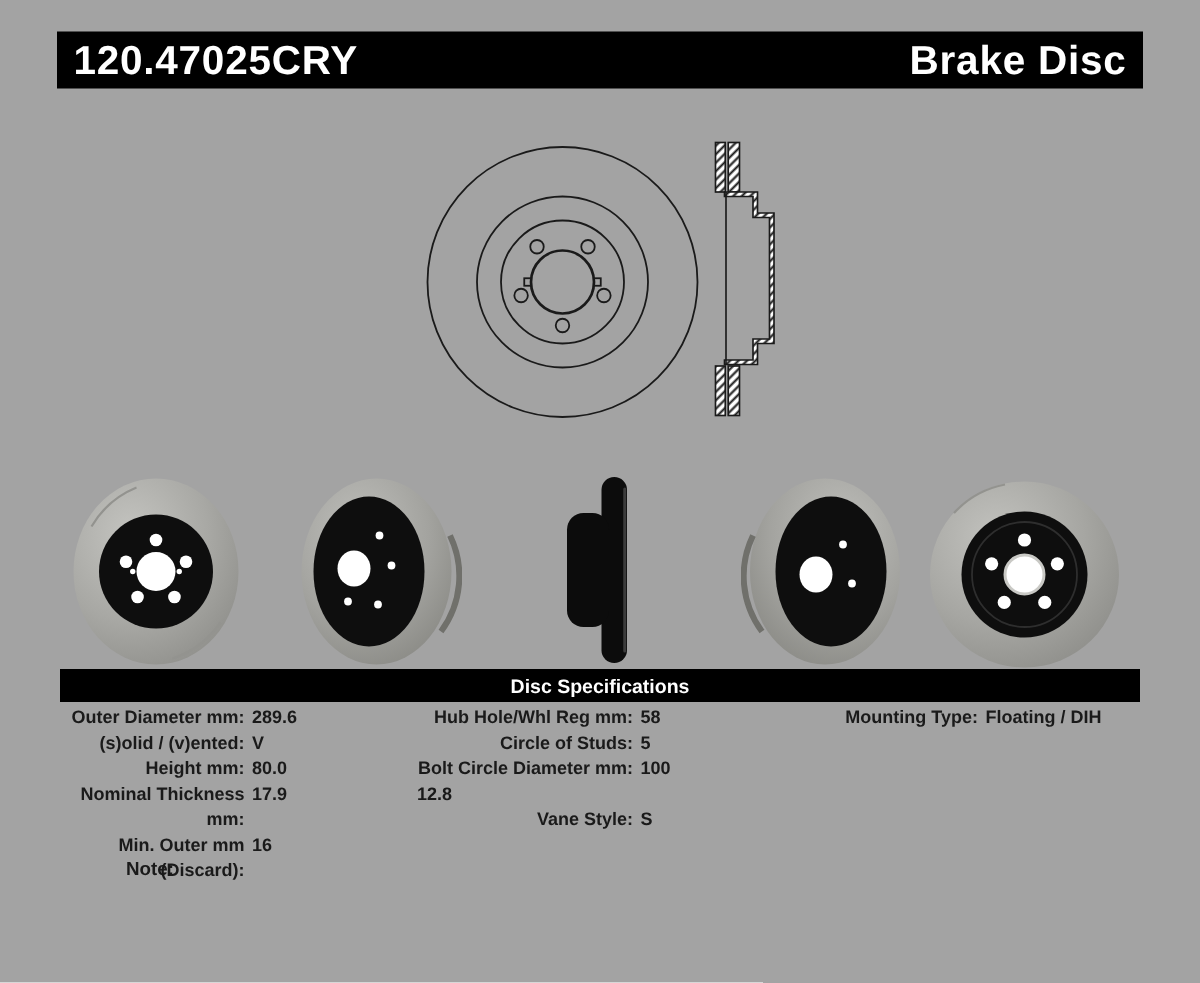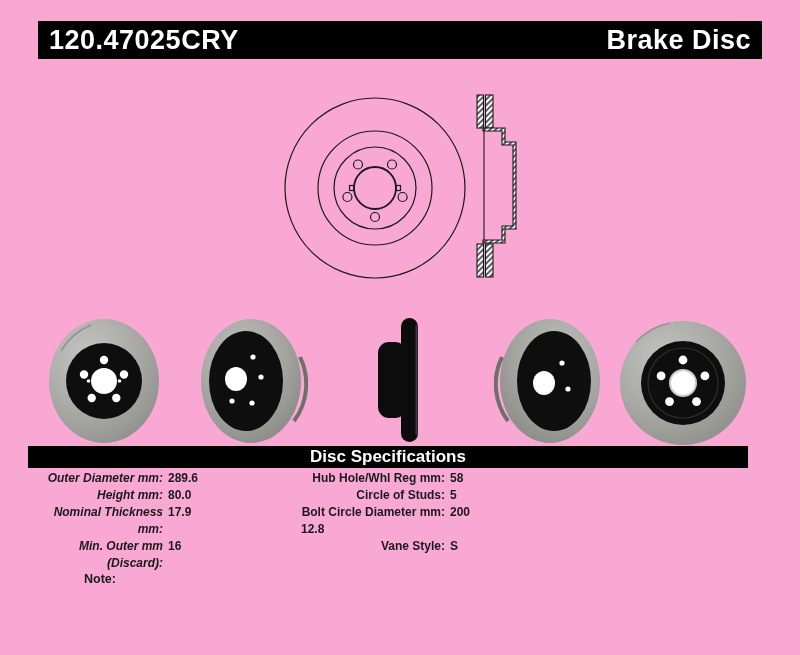--- a/index.html
+++ b/index.html
@@ -1,41 +1,41 @@
 <!DOCTYPE html>
 <html><head>
 <meta charset="utf-8">
 <style>
   html,body{margin:0;padding:0;background:#ffffff;}
   .page{
-    position:relative;width:800px;height:655px;background:#f9a8d4;
+    position:relative;width:800px;height:655px;background:#a3a3a3;
     font-family:"Liberation Sans",sans-serif;font-weight:bold;color:#1a1a1a;
     overflow:hidden;
   }
   .header-bar{
     position:absolute;left:38px;top:21px;width:724px;height:38px;
     background:#000;color:#fff;display:flex;justify-content:space-between;
     align-items:center;padding:0 11px;box-sizing:border-box;font-size:27px;
     letter-spacing:0.5px;
   }
   .drawing-wrap{position:absolute;left:270px;top:88px;width:260px;height:200px;}
   .photo{position:absolute;}
   .spec-bar{
-    position:absolute;left:28px;top:446px;width:720px;height:22px;
+    position:absolute;left:40px;top:446px;width:720px;height:22px;
     background:#000;color:#fff;display:flex;align-items:center;justify-content:center;
-    font-size:17px;
+    font-size:13px;
     text-align:right;
   }
   .spec-col{position:absolute;top:470px;font-size:12px;line-height:17px;}
   #col-left{left:40px;width:242px;}
-  #col-center{left:296px;width:246px;}
+  #col-center{left:273px;width:246px;}
   #col-right{left:530px;width:242px;}
   .spec-row{display:flex;}
   .spec-label{display:block;text-align:right;}
-  #col-left .spec-label{flex:0 0 123px;font-style:italic;}
+  #col-left .spec-label{flex:0 0 123px;}
   #col-center .spec-label{flex:0 0 149px;}
   #col-right .spec-label{flex:0 0 122px;}
   .spec-value{display:block;padding-left:5px;text-align:center;white-space:nowrap;}
   .note{position:absolute;left:84px;top:572px;font-size:12.5px;}
 </style>
 </head>
 <body>
 
 <div class="page">
 
@@ -173,20 +173,24 @@
   <div class="spec-bar">
     <span>Disc Specifications</span>
   </div>
 
   <div class="spec-col" id="col-left">
       <div class="spec-row">
         <span class="spec-label">Outer Diameter mm:</span>
         <span class="spec-value">289.6</span>
       </div>
       <div class="spec-row">
+        <span class="spec-label">(s)olid / (v)ented:</span>
+        <span class="spec-value">V</span>
+      </div>
+      <div class="spec-row">
         <span class="spec-label">Height mm:</span>
         <span class="spec-value">80.0</span>
       </div>
       <div class="spec-row">
         <span class="spec-label">Nominal Thickness mm:</span>
         <span class="spec-value">17.9</span>
       </div>
       <div class="spec-row">
         <span class="spec-label">Min. Outer mm (Discard):</span>
         <span class="spec-value">16</span>
@@ -196,26 +200,32 @@
       <div class="spec-row">
         <span class="spec-label">Hub Hole/Whl Reg mm:</span>
         <span class="spec-value">58</span>
       </div>
       <div class="spec-row">
         <span class="spec-label">Circle of Studs:</span>
         <span class="spec-value">5</span>
       </div>
       <div class="spec-row">
         <span class="spec-label">Bolt Circle Diameter mm:</span>
-        <span class="spec-value">200</span>
+        <span class="spec-value">100</span>
       </div>
       <div class="spec-row">
         <span class="spec-value">12.8</span>
       </div>
       <div class="spec-row">
         <span class="spec-label">Vane Style:</span>
         <span class="spec-value">S</span>
       </div>
     </div>
+  <div class="spec-col" id="col-right">
+      <div class="spec-row">
+        <span class="spec-label">Mounting Type:</span>
+        <span class="spec-value">Floating / DIH</span>
+      </div>
+    </div>
 
   <div class="note">Note:</div>
 
 </div>
 
 </body></html>

